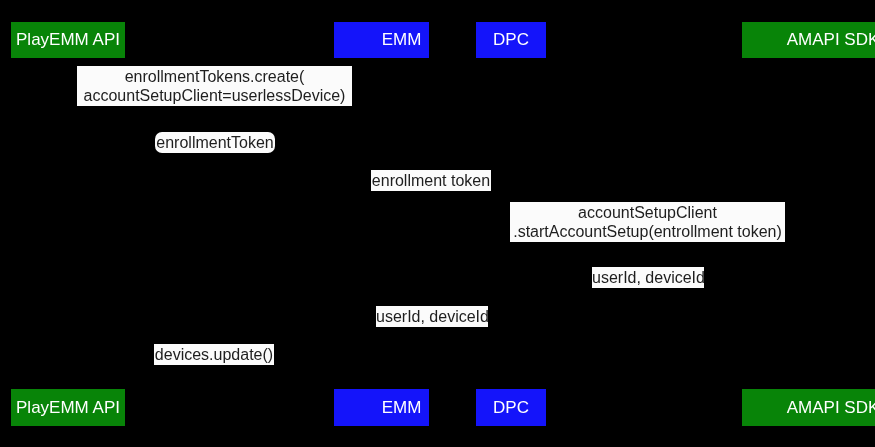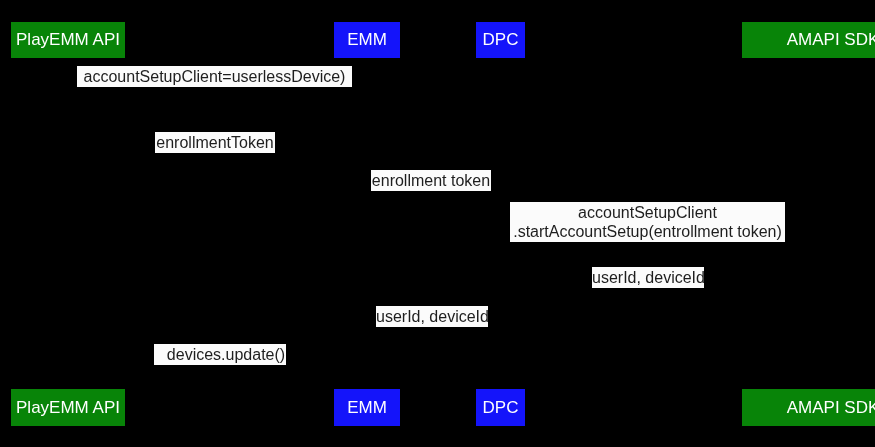--- a/index.html
+++ b/index.html
@@ -27,55 +27,56 @@
     font-size: 17px;
     white-space: nowrap;
   }
   .actor.green { background: #088408; }
   .actor.blue  { background: #1414fa; }
 
   .row-top    { top: 22px; }
   .row-bottom { top: 389px; height: 37px; }
 
   .a-playemm { left: 11px;  width: 114px; text-align: center; }
-  .a-emm     { left: 334px; width: 66px;  }
-  .a-dpc     { left: 476px; width: 49px;  }
+  .a-emm     { left: 334px; width: 55px; padding-left: 40px;  }
+  .a-dpc     { left: 476px; width: 70px;  }
   .a-amapi   { left: 742px; width: 102px; padding-left: 40px; }
 
   
   .msg {
     position: absolute;
     background: #fbfbfb;
     color: #1e1e1e;
     font-size: 16px;
     line-height: 21px;
     text-align: center;
     white-space: nowrap;
   }
   .msg.two { line-height: 19px; padding: 1px 0; }
 
   .m1 { left: 77px;  top: 66px;  width: 275px; }
-  .m2 { left: 155px; top: 132px; width: 120px; }
+  .m2 { left: 155px; top: 132px; width: 120px; border-radius: 7px; }
   .m3 { left: 371px; top: 170px; width: 120px; }
   .m4 { left: 510px; top: 202px; width: 275px; }
   .m5 { left: 592px; top: 267px; width: 112px; }
   .m6 { left: 376px; top: 306px; width: 112px; }
-  .m7 { left: 154px; top: 344px; width: 120px; padding-left: 12px; }
+  .m7 { left: 154px; top: 344px; width: 120px; }
 </style>
 </head>
 <body>
 
 <div class="canvas">
 
   <div class="actor green row-top a-playemm">PlayEMM API</div>
   <div class="actor blue row-top a-emm">EMM</div>
   <div class="actor blue row-top a-dpc">DPC</div>
   <div class="actor green row-top a-amapi">AMAPI SDK</div>
 
   <div class="msg two m1">
+    <div>enrollmentTokens.create(</div>
     <div>accountSetupClient=userlessDevice)</div>
   </div>
 
   <div class="msg m2">enrollmentToken</div>
 
   <div class="msg two m4">
     <div>accountSetupClient</div>
     <div>.startAccountSetup(entrollment token)</div>
   </div>
 

